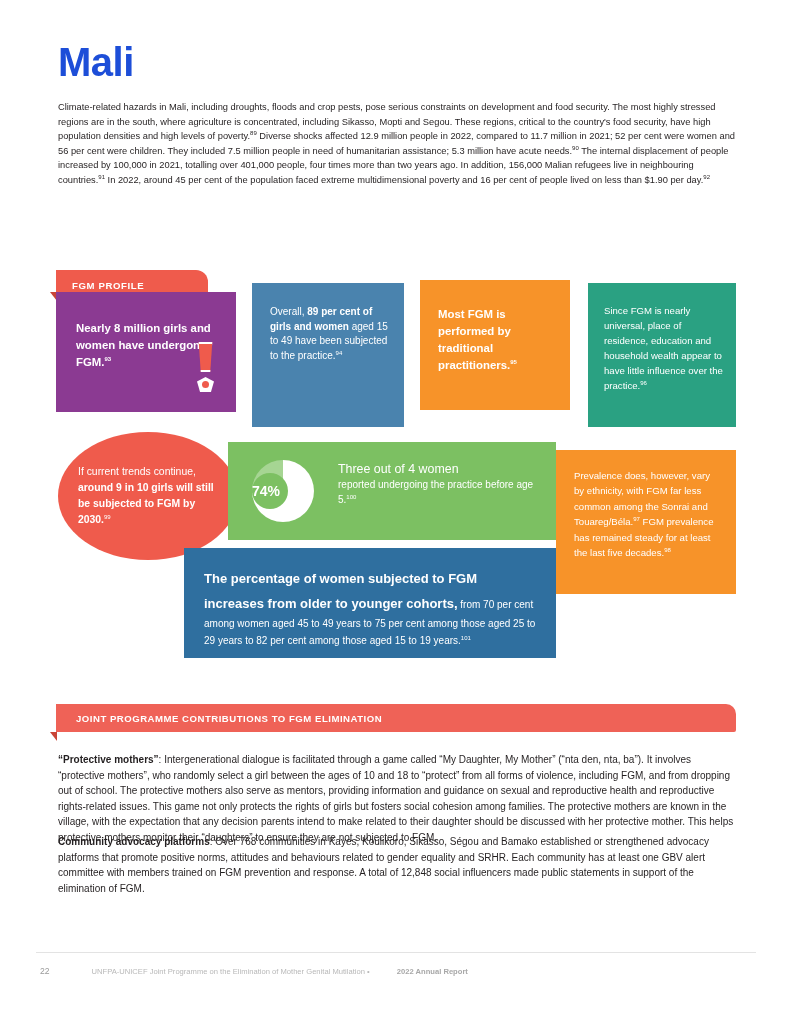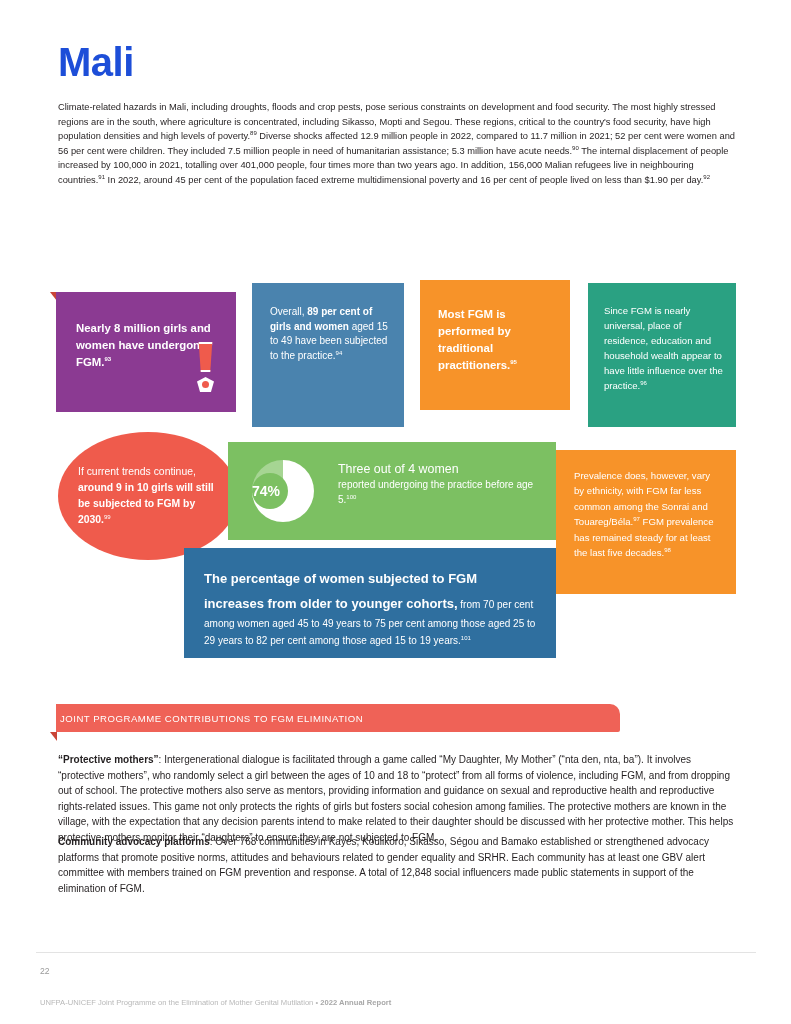--- a/index.html
+++ b/index.html
@@ -268,30 +268,30 @@
     font-size: 13px;
     font-weight: bold;
     line-height: 25px;
   }
 
   
   .banner {
     position: absolute;
     left: 56px;
     top: 704px;
-    width: 564px;
+    width: 680px;
     height: 28px;
     background: #ef6257;
     color: #ffffff;
     font-size: 9.6px;
-    font-weight: normal;
+    font-weight: bold;
     letter-spacing: 0.5px;
     display: flex;
     align-items: center;
-    padding-left: 4px;
+    padding-left: 20px;
     box-sizing: border-box;
     border-top-right-radius: 10px;
     border-bottom-right-radius: 2px;
   }
   .banner-tail {
     position: absolute;
     left: 50px;
     top: 732px;
     width: 7px;
     height: 9px;
@@ -318,41 +318,41 @@
     top: 952px;
     width: 720px;
     height: 1px;
     background: #e3e3e3;
   }
   .footer {
     position: absolute;
     left: 40px;
     top: 966px;
     display: flex;
-    align-items: flex-start;
-    gap: 22px;
+    align-items: flex-end;
+    gap: 42px;
     font-size: 7.6px;
     color: #b8b8b8;
-    flex-direction: column;
   }
   .footer .pg { color: #9a9a9a; font-size: 8.6px; }
-  .footer .rep { font-weight: bold; color: #a8a8a8; }
+  .footer .rep { font-weight: bold; color: #a8a8a8; margin-left: 25px; }
 </style>
 </head>
 <body>
 
 <div class="page">
 
   <div class="title">Mali</div>
 
   <div class="intro">Climate-related hazards in Mali, including droughts, floods and crop pests, pose serious constraints on development and food security. The most highly stressed regions are in the south, where agriculture is concentrated, including Sikasso, Mopti and Segou. These regions, critical to the country's food security, have high population densities and high levels of poverty.<sup>89</sup> Diverse shocks affected 12.9 million people in 2022, compared to 11.7 million in 2021; 52 per cent were women and 56 per cent were children. They included 7.5 million people in need of humanitarian assistance; 5.3 million have acute needs.<sup>90</sup> The internal displacement of people increased by 100,000 in 2021, totalling over 401,000 people, four times more than two years ago. In addition, 156,000 Malian refugees live in neighbouring countries.<sup>91</sup> In 2022, around 45 per cent of the population faced extreme multidimensional poverty and 16 per cent of people lived on less than $1.90 per day.<sup>92</sup></div>
 
   <div class="info">
 
     <div class="ribbon-tail"></div>
+    <div class="ribbon">FGM PROFILE</div>
 
     <div class="card card-purple">
       <span>Nearly 8 million girls and women have undergone FGM.<sup>93</sup></span>
       <div class="excl">
         <div class="excl-bar"></div>
         <div class="excl-dot">
             <i></i>
           </div>
       </div>
     </div>

